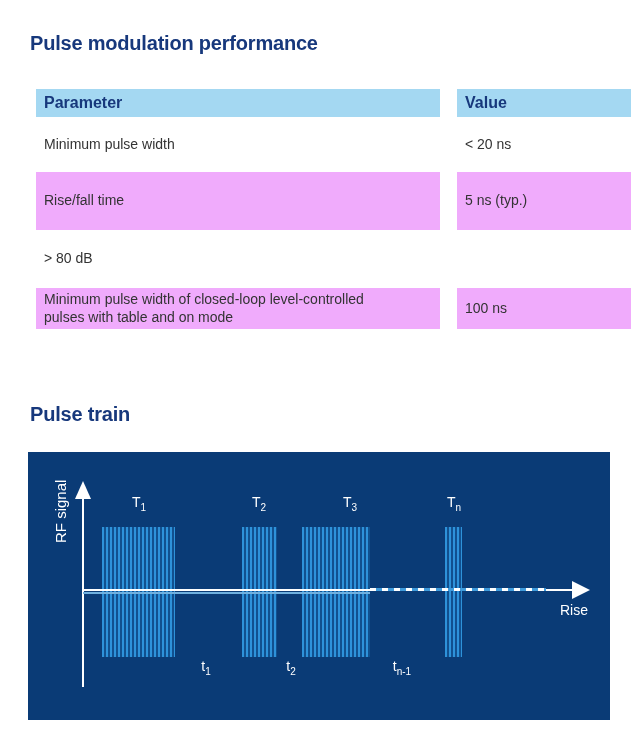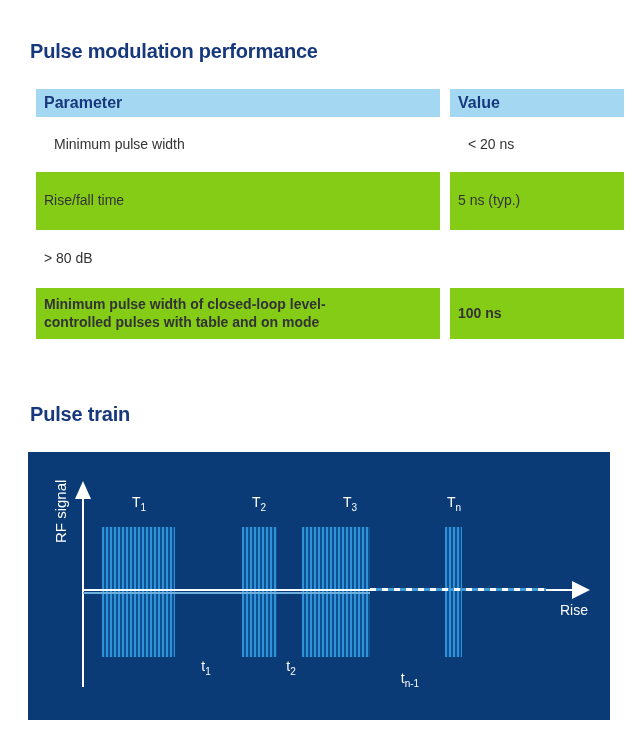--- a/index.html
+++ b/index.html
@@ -4,40 +4,40 @@
 <style>
   * { margin:0; padding:0; box-sizing:border-box; }
   html,body { background:#ffffff; }
   body { font-family:"Liberation Sans", sans-serif; }
   .page { position:relative; width:632px; height:743px; background:#ffffff; overflow:hidden; }
 
   .section-title {
     position:absolute; left:30px;
     font-size:20px; font-weight:bold; color:#17387c; letter-spacing:-0.2px;
   }
-  .title-performance { top:40px; }
+  .title-performance { top:32px; }
   .title-pulse-train { top:403px; }
 
   
   .spec-table { position:absolute; left:30px; top:89px; width:583px; }
-  .tr { display:grid; grid-template-columns:404px 174px; column-gap:10px; background:#ffffff;padding-left:6px; }
+  .tr { display:grid; grid-template-columns:404px 174px; column-gap:17px; background:#ffffff;padding-left:6px; }
   .thead { height:28px; }
   .th {
     background:#a4d8f2; color:#17387c; font-size:16px; font-weight:bold;
     display:flex; align-items:center; padding-left:8px;
   }
   .td {
     font-size:14px; color:#333333; display:flex; align-items:center;
     padding-left:8px; line-height:1.28;
   }
-  .row-h1 { height:55px;margin-left:10px; }
+  .row-h1 { height:55px; }
   .row-h2 { height:58px; }
   .row-h3 { height:58px; }
-  .row-h4 { height:51px;font-weight:bold; }
-  .shaded .td { background:#84cc16; }
+  .row-h4 { height:41px; }
+  .shaded .td { background:#f0abfc; }
   .param-wide span { display:block; max-width:322px; }
 
   
   .diagram {
     position:absolute; left:28px; top:452px; width:582px; height:268px;
     background:#0a3b76; overflow:hidden;
   }
   .diagram .lbl { position:absolute; color:#ffffff; font-size:14px; white-space:nowrap;text-align:right; }
   .diagram sub { font-size:10px; line-height:0; }
 
@@ -76,21 +76,21 @@
 
   .t-label { top:42px; transform:translateX(-50%); }
   .t-label-1 { left:111px; }
   .t-label-2 { left:231px; }
   .t-label-3 { left:308px;margin-left:14px; }
   .t-label-4 { left:426px; }
 
   .gap-label { top:206px; transform:translateX(-50%); }
   .gap-label-1 { left:178px; }
   .gap-label-2 { left:263px; }
-  .gap-label-3 { left:382px;margin-top:12px; }
+  .gap-label-3 { left:374px; }
 </style>
 </head>
 <body>
 
 <div class="page">
 
   <h2 class="section-title title-performance">Pulse modulation performance</h2>
 
   <div class="spec-table">
     <div class="tr thead">

